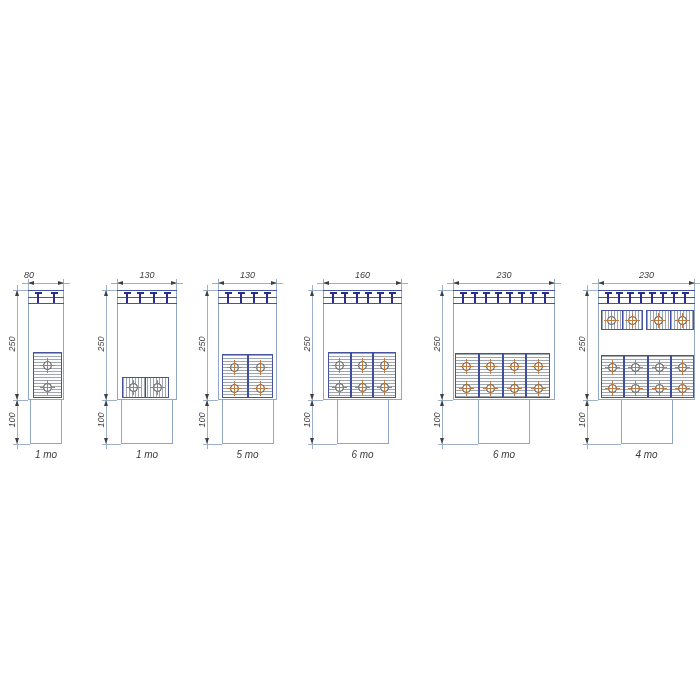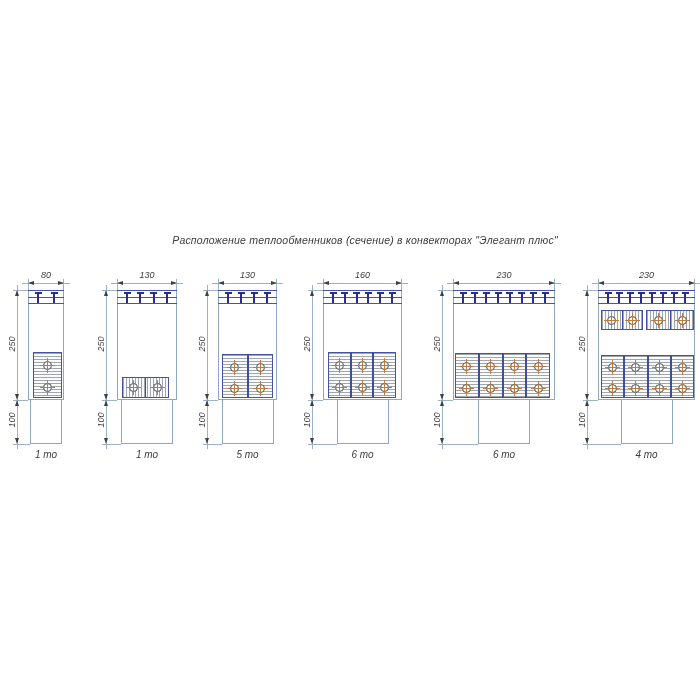--- a/index.html
+++ b/index.html
@@ -10,21 +10,20 @@
   #diagrams{position:absolute;left:0;top:0;width:700px;height:700px;}
   .abs{position:absolute;box-sizing:border-box;}
   .dimtext{font-style:italic;font-size:9px;color:#3c3c3c;text-align:center;white-space:nowrap;}
   .dlabel{font-style:italic;font-size:10px;color:#3c3c3c;text-align:center;white-space:nowrap;}
 </style>
 </head>
 <body>
 
 <div id="canvas">
   <div id="title">
-    <div>Расположение теплообменников (сечение) в конвекторах "Элегант плюс"</div>
   </div>
   <div id="diagrams">
       <div class="abs" style="left: 0px; top: 0px;">
         <div class="abs" style="left: 28px; top: 290px; width: 36px; height: 110px; border: 1px solid rgb(143, 166, 198); background: rgb(255, 255, 255);"></div>
         <div class="abs" style="left: 28px; top: 290px; width: 36px; height: 1px; background: rgb(69, 83, 165);"></div>
         <div class="abs" style="left: 28px; top: 297px; width: 36px; height: 1px; background: rgb(69, 83, 165);"></div>
         <div class="abs" style="left: 28px; top: 303px; width: 36px; height: 1px; background: rgb(69, 83, 165);"></div>
         <div class="abs" style="left: 34.5px; top: 292px; width: 7px; height: 2px; background: rgb(43, 45, 138);"></div>
         <div class="abs" style="left: 37px; top: 294px; width: 2px; height: 9px; background: rgb(43, 45, 138);"></div>
         <div class="abs" style="left: 50.5px; top: 292px; width: 7px; height: 2px; background: rgb(43, 45, 138);"></div>
@@ -35,21 +34,21 @@
         <div class="abs" style="left: 47px; top: 358.3px; width: 1px; height: 15px; background: rgb(191, 122, 63);"></div>
         <div class="abs" style="left: 43px; top: 383.38px; width: 9px; height: 9px; border: 1px solid rgb(74, 74, 74); border-radius: 50%; background: rgb(255, 255, 255);"></div>
         <div class="abs" style="left: 40px; top: 387.38px; width: 15px; height: 1px; background: rgb(191, 122, 63);"></div>
         <div class="abs" style="left: 47px; top: 380.38px; width: 1px; height: 15px; background: rgb(191, 122, 63);"></div>
         <div class="abs" style="left: 30px; top: 400px; width: 32px; height: 44px; border-left: 1px solid rgb(143, 166, 198); border-right: 1px solid rgb(143, 166, 198); border-bottom: 1px solid rgb(143, 166, 198); background: rgb(255, 255, 255);"></div>
         <div class="abs" style="left: 28px; top: 279px; width: 1px; height: 11px; background: rgb(157, 177, 204);"></div>
         <div class="abs" style="left: 63px; top: 279px; width: 1px; height: 11px; background: rgb(157, 177, 204);"></div>
         <div class="abs" style="left: 22px; top: 283px; width: 48px; height: 1px; background: rgb(157, 177, 204);"></div>
         <div class="abs" style="left: 28px; top: 280.5px; width: 0px; height: 0px; border-top: 2.5px solid transparent; border-bottom: 2.5px solid transparent; border-right: 6px solid rgb(63, 63, 63);"></div>
         <div class="abs" style="left: 58px; top: 280.5px; width: 0px; height: 0px; border-top: 2.5px solid transparent; border-bottom: 2.5px solid transparent; border-left: 6px solid rgb(63, 63, 63);"></div>
-        <div class="abs dimtext" style="left: 21px; top: 270px; width: 50px;">80</div>
+        <div class="abs dimtext" style="left: 4px; top: 270px; width: 50px;">80</div>
         <div class="abs" style="left: 17px; top: 285px; width: 1px; height: 164px; background: rgb(157, 177, 204);"></div>
         <div class="abs" style="left: 13px; top: 290px; width: 15px; height: 1px; background: rgb(157, 177, 204);"></div>
         <div class="abs" style="left: 13px; top: 400px; width: 15px; height: 1px; background: rgb(157, 177, 204);"></div>
         <div class="abs" style="left: 13px; top: 444px; width: 17px; height: 1px; background: rgb(157, 177, 204);"></div>
         <div class="abs" style="left: 14.5px; top: 290px; width: 0px; height: 0px; border-left: 2.5px solid transparent; border-right: 2.5px solid transparent; border-bottom: 6px solid rgb(63, 63, 63);"></div>
         <div class="abs" style="left: 14.5px; top: 394px; width: 0px; height: 0px; border-left: 2.5px solid transparent; border-right: 2.5px solid transparent; border-top: 6px solid rgb(63, 63, 63);"></div>
         <div class="abs" style="left: 14.5px; top: 400px; width: 0px; height: 0px; border-left: 2.5px solid transparent; border-right: 2.5px solid transparent; border-bottom: 6px solid rgb(63, 63, 63);"></div>
         <div class="abs" style="left: 14.5px; top: 438px; width: 0px; height: 0px; border-left: 2.5px solid transparent; border-right: 2.5px solid transparent; border-top: 6px solid rgb(63, 63, 63);"></div>
         <div class="abs dimtext" style="left: -3px; top: 339px; width: 30px; transform: rotate(-90deg);">250</div>
         <div class="abs dimtext" style="left: -3px; top: 415px; width: 30px; transform: rotate(-90deg);">100</div>

